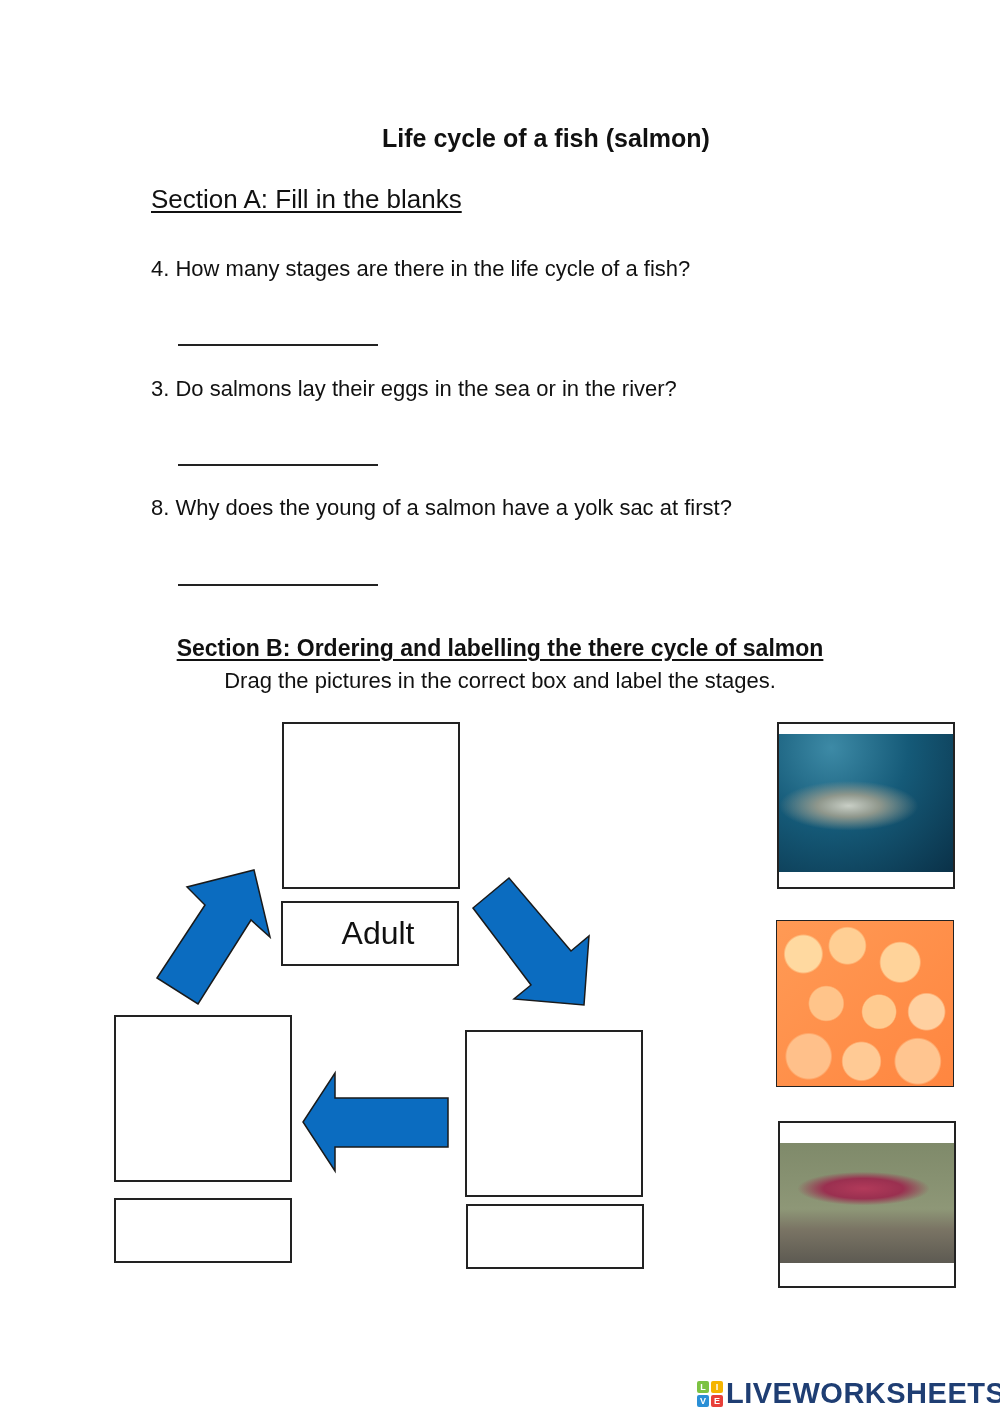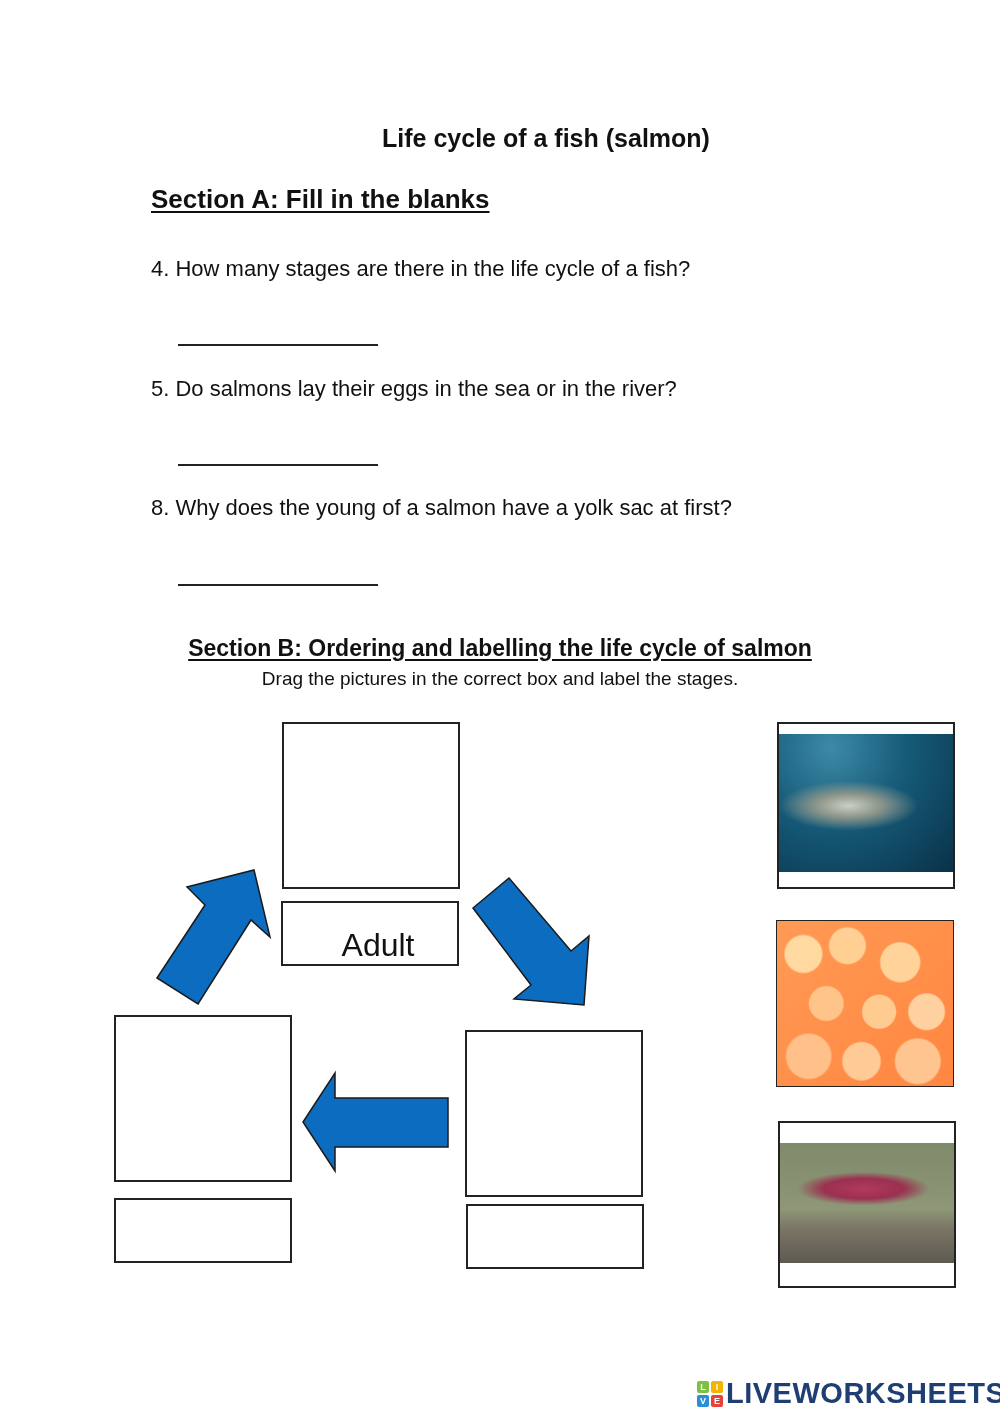--- a/index.html
+++ b/index.html
@@ -1,27 +1,27 @@
 <!DOCTYPE html>
 <html><head>
 <meta charset="utf-8">
 <style>
   html, body { margin:0; padding:0; background:#fff; }
   body { width:1000px; height:1413px; position:relative; overflow:hidden;
          font-family:"Liberation Sans", "DejaVu Sans", sans-serif; color:#111; }
   .abs { position:absolute; }
   .title { left:0; width:1000px; top:124px; text-align:center; font-weight:bold; font-size:25px;padding-left:46px; }
-  .secA { left:151px; top:184px; font-weight:bold; font-size:26px; text-decoration:underline; text-underline-offset:3px; }
+  .secA { left:151px; top:184px; font-weight:normal; font-size:26px; text-decoration:underline; text-underline-offset:3px; }
   .q { left:151px; font-size:22px; }
   .blank { left:178px; width:200px; border-bottom:2px solid #222; height:0; }
   .secB { left:0; width:1000px; top:635px; text-align:center; font-weight:bold; font-size:23px; text-decoration:underline; text-underline-offset:3px; }
-  .instr { left:0; width:1000px; top:668px; text-align:center; font-size:19px; }
+  .instr { left:0; width:1000px; top:668px; text-align:center; font-size:22px; }
   .box { border:2px solid #222; background:#fff; box-sizing:border-box; }
   .label-box { border:2px solid #222; background:#fff; box-sizing:border-box;
-               display:flex; align-items:flex-end; justify-content:center; font-size:32px;padding-left:16px; }
+               display:flex; align-items:center; justify-content:center; font-size:32px;padding-left:16px; }
   .card { border:2px solid #222; background:#fff; box-sizing:border-box; overflow:hidden; }
   .photo { position:absolute; left:0; right:0; }
   .smolt { top:10px; height:138px;
     background: radial-gradient(ellipse 40% 18% at 40% 52%, #c9cfc6 0%, #8f978c 45%, rgba(60,80,80,0) 100%),
                 radial-gradient(ellipse at 30% 10%, #3d8aa6 0%, #155a78 45%, #0a3148 100%); }
   .eggs { top:0; bottom:0;
     background:
       radial-gradient(circle at 15% 20%, #ffd9a0 0 9%, transparent 10%),
       radial-gradient(circle at 40% 15%, #ffcf94 0 10%, transparent 11%),
       radial-gradient(circle at 70% 25%, #ffd39a 0 11%, transparent 12%),
@@ -44,27 +44,27 @@
 </head>
 <body>
 
 <div class="abs title">Life cycle of a fish (salmon)</div>
 
 <div class="abs secA">Section A: Fill in the blanks</div>
 
 <div class="abs q" style="top:256px">4. How many stages are there in the life cycle of a fish?</div>
 <div class="abs blank" style="top:344px"></div>
 
-<div class="abs q" style="top:376px">5. Do salmons lay their eggs in the sea or in the river?</div>
+<div class="abs q" style="top:376px">3. Do salmons lay their eggs in the sea or in the river?</div>
 <div class="abs blank" style="top:464px"></div>
 
 <div class="abs q" style="top:495px">8. Why does the young of a salmon have a yolk sac at first?</div>
 <div class="abs blank" style="top:584px"></div>
 
-<div class="abs secB">Section B: Ordering and labelling the life cycle of salmon</div>
+<div class="abs secB">Section B: Ordering and labelling the there cycle of salmon</div>
 <div class="abs instr">Drag the pictures in the correct box and label the stages.</div>
 
 <div class="abs box" style="left:282px; top:722px; width:178px; height:167px;"></div>
 <div class="abs label-box" style="left:281px; top:901px; width:178px; height:65px;">
   <span>Adult</span>
 </div>
 
 <div class="abs box" style="left:465px; top:1030px; width:178px; height:167px;"></div>
 <div class="abs label-box" style="left:466px; top:1204px; width:178px; height:65px;">
   <span></span>

